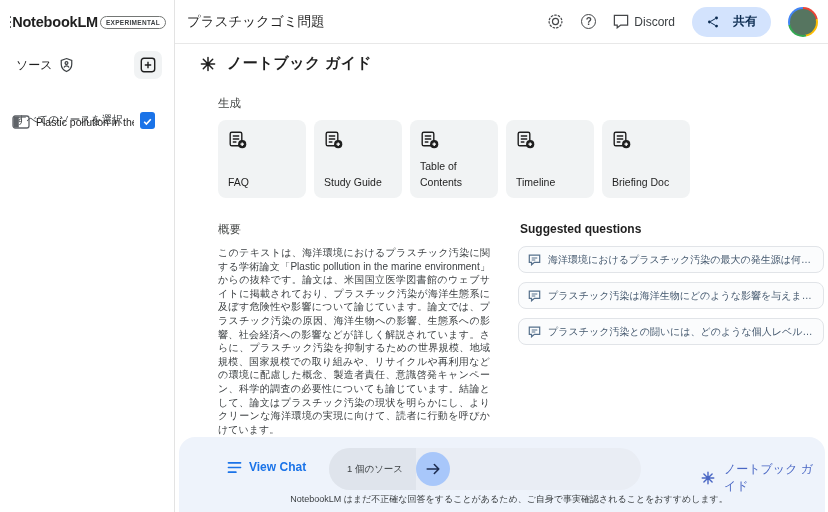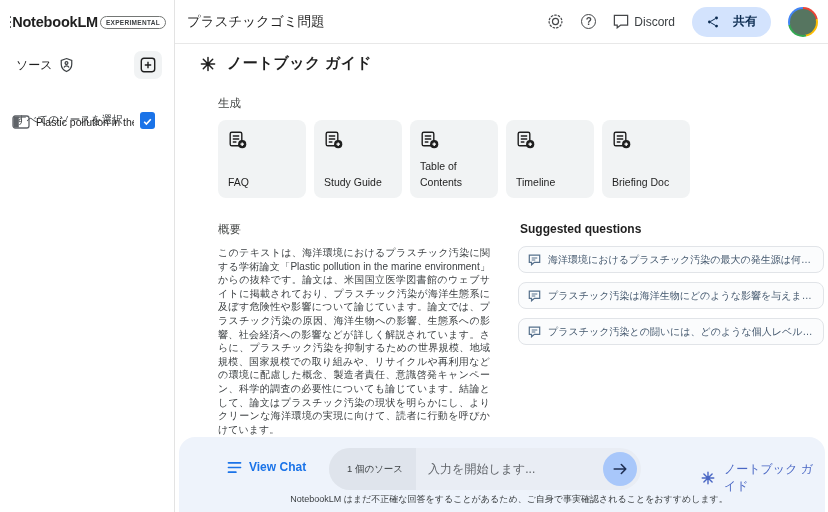--- a/index.html
+++ b/index.html
@@ -278,21 +278,20 @@
         <span>
           <svg width="15" height="13" viewBox="0 0 16 14" fill="none" stroke="#1a73e8" stroke-width="1.8" stroke-linecap="round">
             <path d="M1.5 2h13M1.5 7h13M1.5 12h8"></path>
           </svg>
         </span>
         <span>View Chat</span>
       </div>
 
       <div class="input-pill">
         <span class="src-count">1 個のソース</span>
-        <input class="chat-input" type="text" placeholder="入力を開始します..." style="">
         <button class="send-btn">
           <span>
             <svg width="16" height="16" viewBox="0 0 18 18" fill="none" stroke="#1f2f53" stroke-width="1.8" stroke-linecap="round" stroke-linejoin="round">
               <path d="M2.5 9h13M10.5 4l5 5-5 5"></path>
             </svg>
           </span>
         </button>
       </div>
 
       <div class="guide-link">

